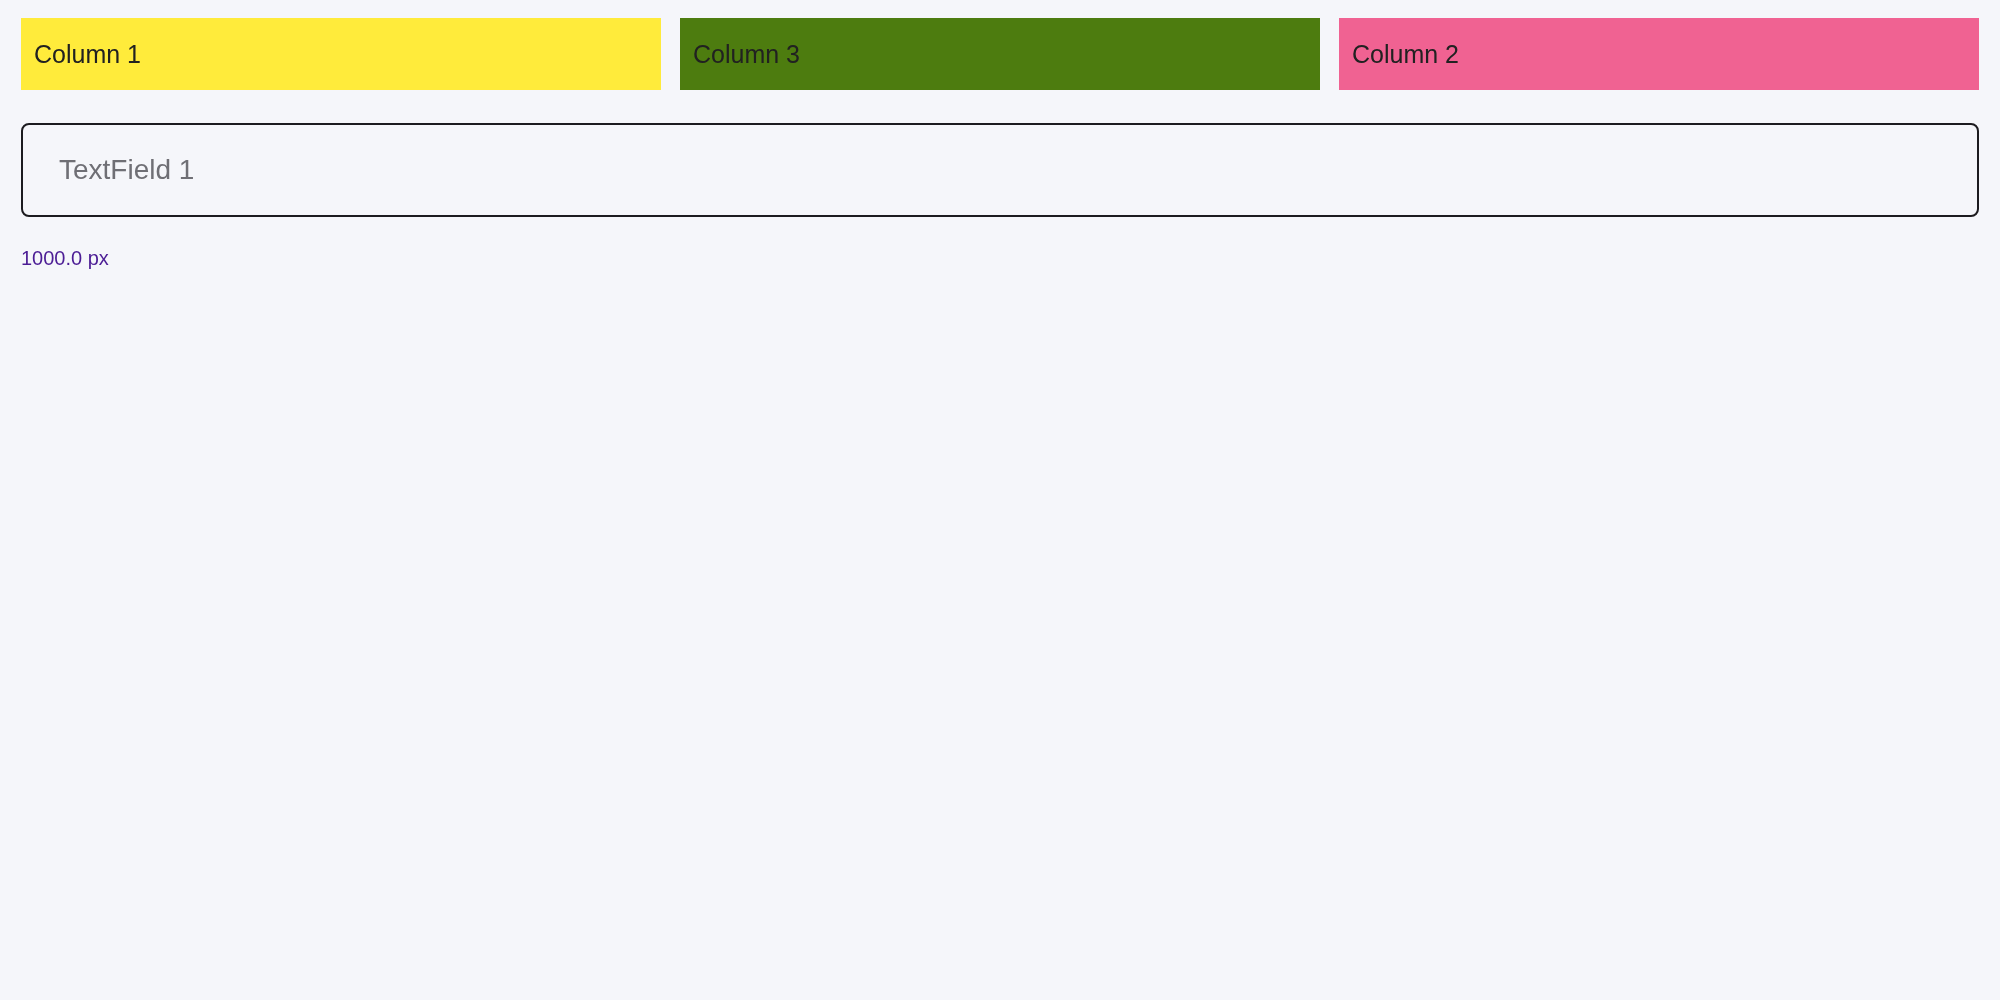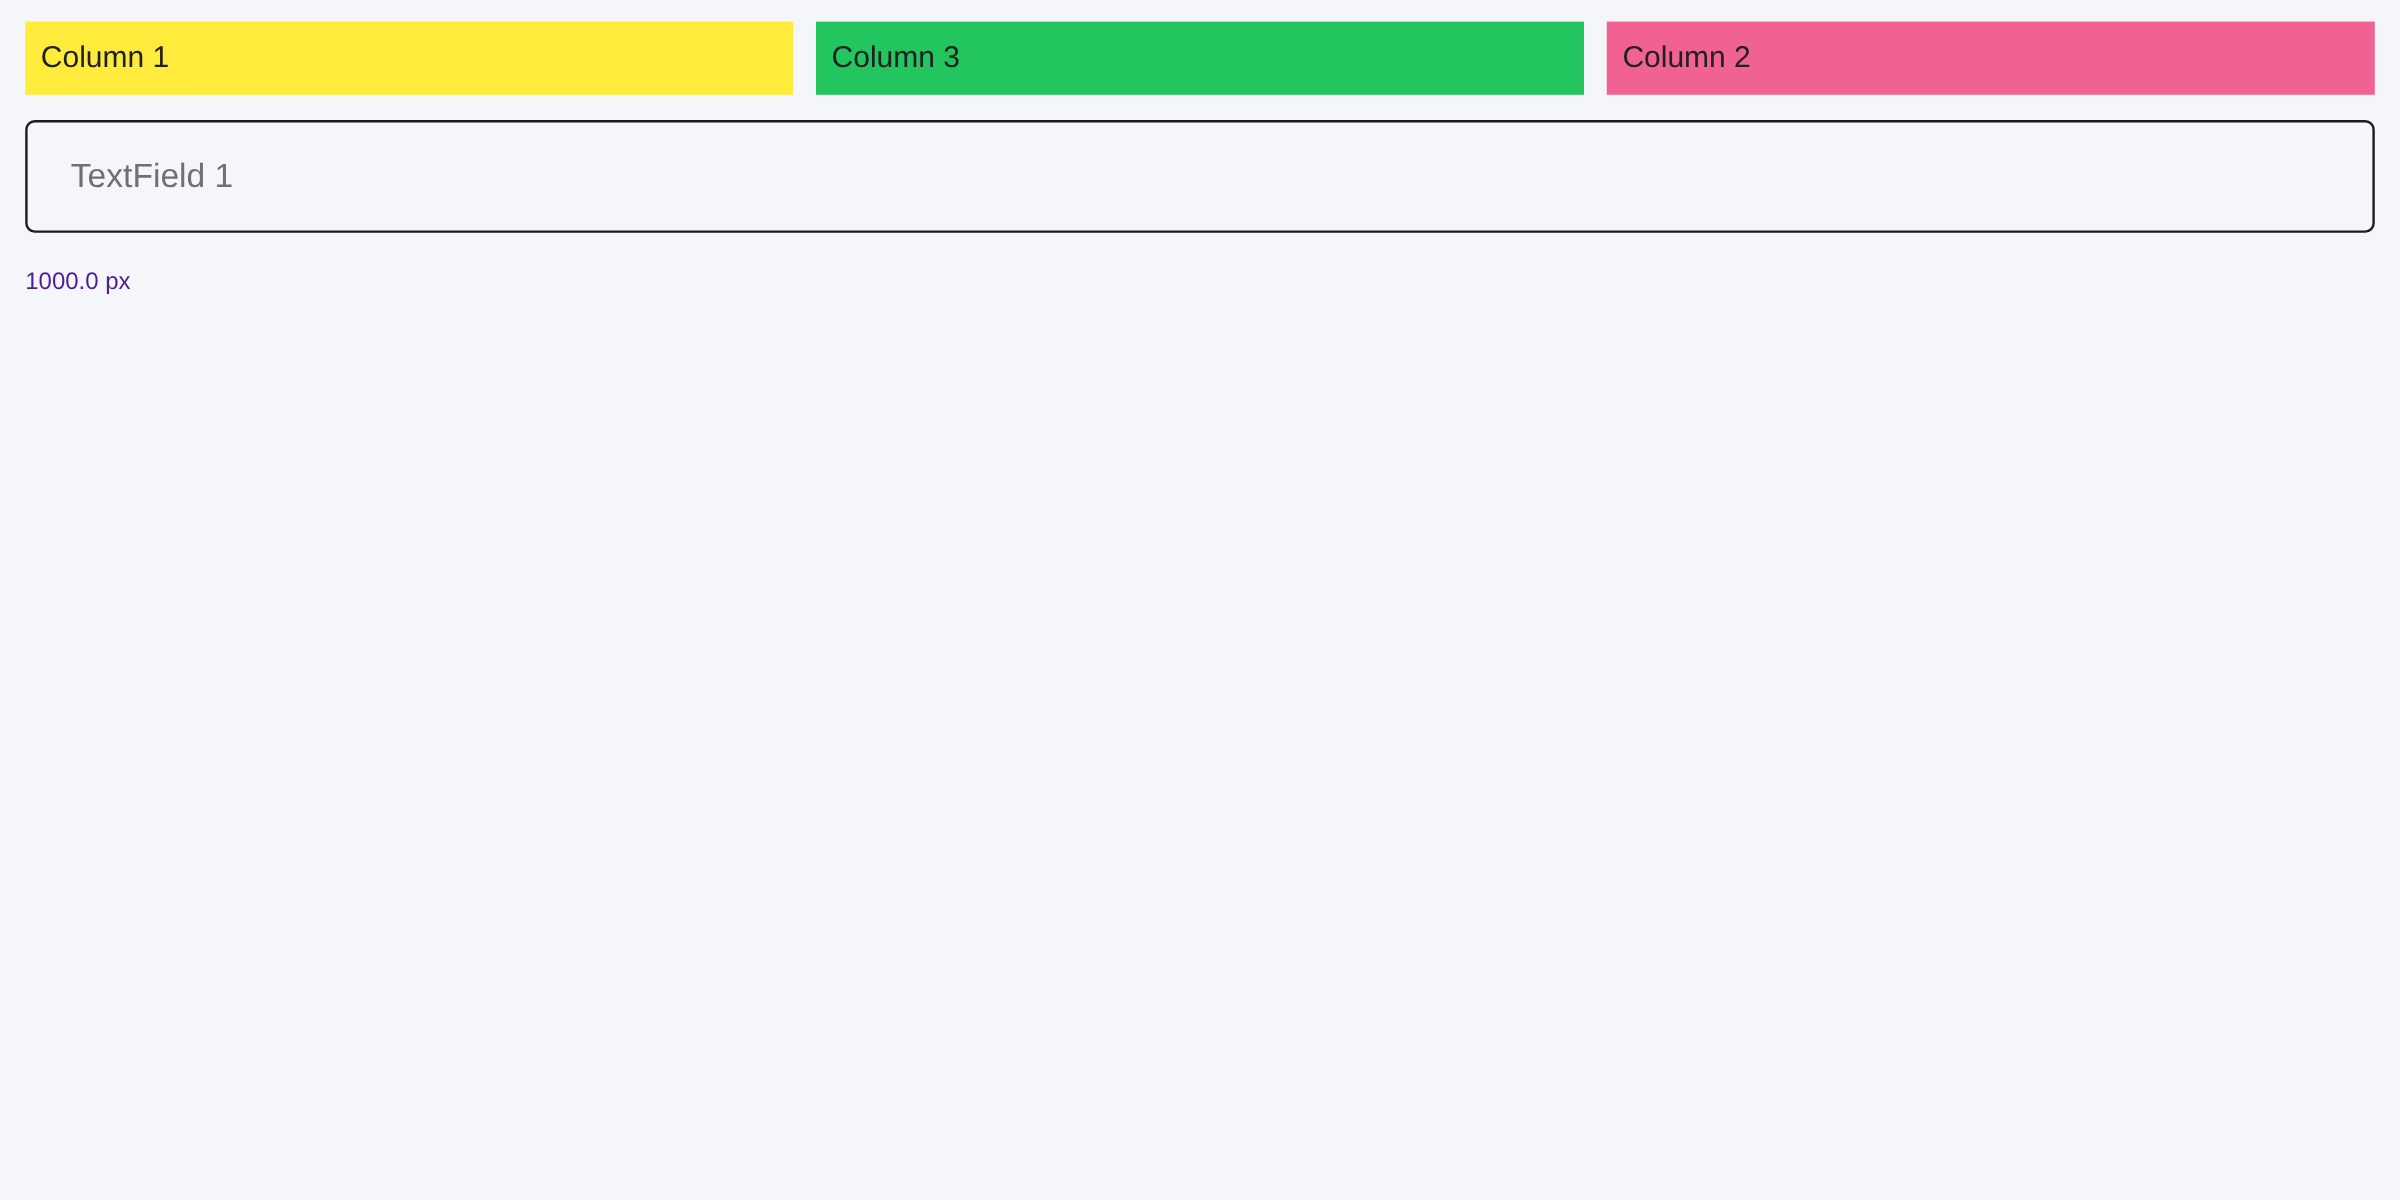--- a/index.html
+++ b/index.html
@@ -13,40 +13,40 @@
 
   body {
     background: #F5F6FA;
     padding: 18px 21px 0 21px;
   }
 
   
   .columns-row {
     display: flex;
     gap: 19px;
-    height: 61px;
+    height: 72px;
   }
 
   .column-block {
     flex: 1 1 0;
     display: flex;
     align-items: center;
     padding-left: 13px;
   }
 
   .column-label {
     font-size: 25px;
     color: #212121;
   }
 
   
   .textfields-row {
     display: flex;
     gap: 4px;
-    margin-top: 21px;
+    margin-top: 33px;
     height: 94px;
   }
 
   .textfield {
     flex: 1 1 0;
     height: 100%;
     border: 2px solid #1C1B1F;
     border-radius: 8px;
     background: transparent;
     padding-left: 36px;
@@ -69,21 +69,21 @@
     color: #4c1d95;
   }
 </style>
 </head>
 <body>
 
 <div class="columns-row">
   <div class="column-block" style="background-color: rgb(255, 235, 59);">
     <span class="column-label">Column 1</span>
   </div>
-  <div class="column-block" style="background-color: #22c55e;">
+  <div class="column-block" style="background-color: #4d7c0f;">
     <span class="column-label">Column 3</span>
   </div>
   <div class="column-block" style="background-color: rgb(240, 98, 146);">
     <span class="column-label">Column 2</span>
   </div>
 </div>
 
 <div class="textfields-row">
   <input type="text" class="textfield" placeholder="TextField 1" style="">
 </div>

